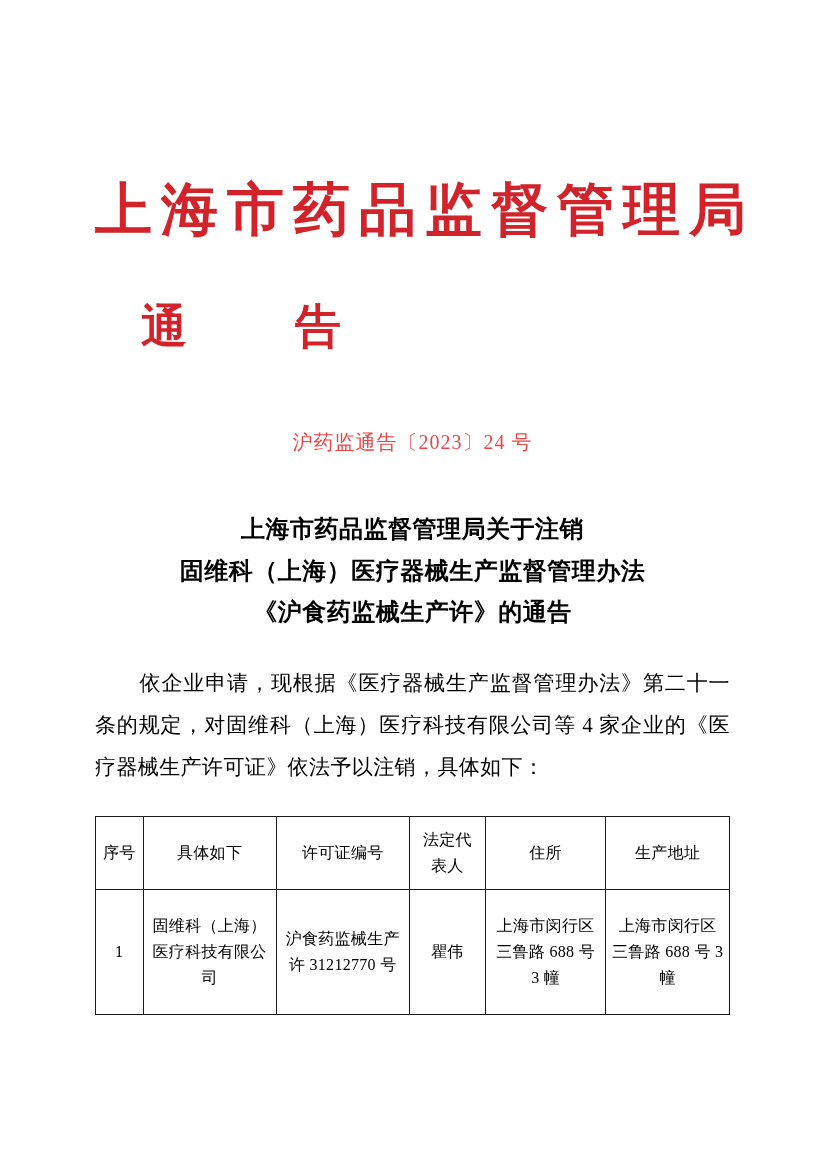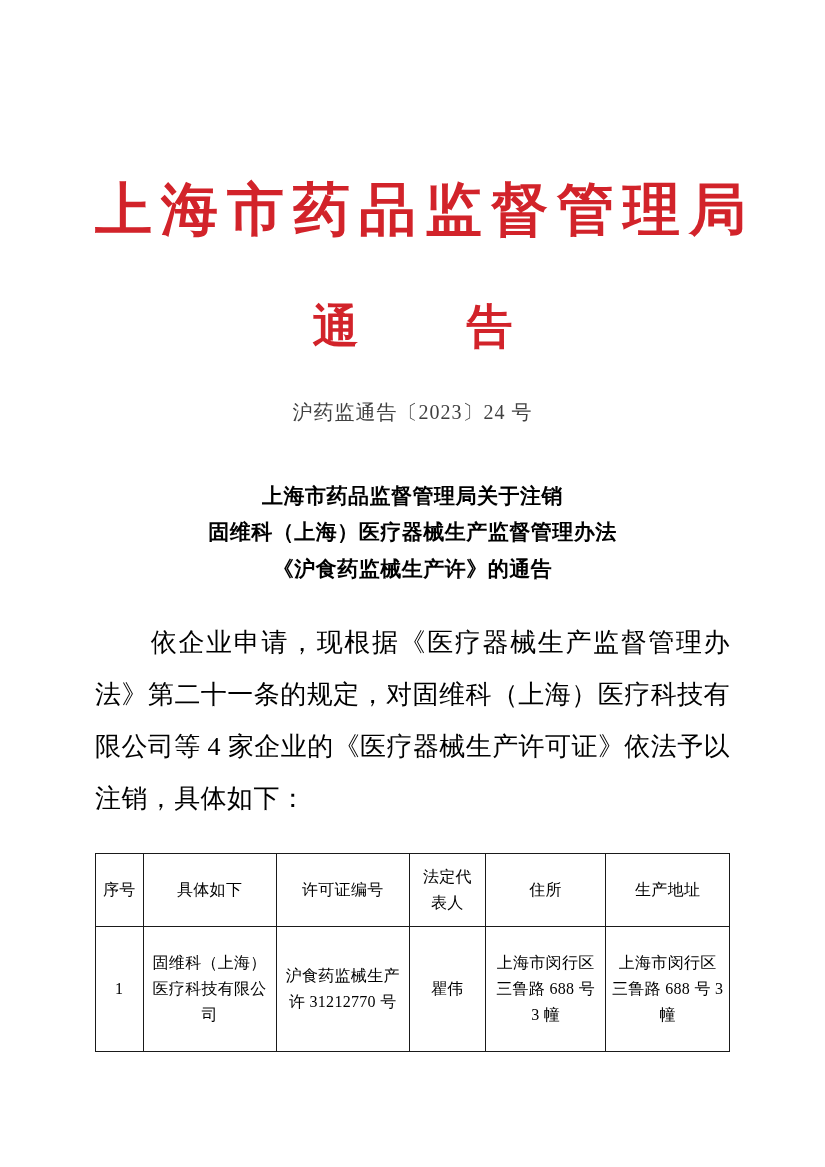--- a/index.html
+++ b/index.html
@@ -27,51 +27,50 @@
     color: #d2232a;
     font-family: "DejaVu Serif", serif;
     font-weight: bold;
     font-size: 57px;
     letter-spacing: 9px;
     margin-top: 178px;
     line-height: 1.1;
     white-space: nowrap;
   }
   .doc-type {
-    text-align: center;
     color: #d2232a;
     font-family: "DejaVu Serif", serif;
     font-weight: bold;
     font-size: 46px;
     letter-spacing: 46px;
     margin-top: 60px;
     padding-left: 46px;
     line-height: 1.1;
   }
   .doc-number {
     text-align: center;
-    color: #404040;
+    color: #ef4444;
     font-size: 20px;
     letter-spacing: 1px;
-    margin-top: 48px;
+    margin-top: 78px;
   }
   .title-block {
     margin-top: 52px;
     text-align: center;
   }
   .title-line {
     font-family: "DejaVu Serif", serif;
     font-weight: bold;
-    font-size: 21px;
+    font-size: 24px;
     line-height: 1.72;
     letter-spacing: 0.5px;
   }
   .body-text {
     margin-top: 30px;
-    font-size: 26px;
+    font-size: 21px;
     line-height: 2.0;
     text-align: justify;
     letter-spacing: 0.4px;
   }
   .body-text .indent {
     display: inline-block;
     width: 2.1em;
   }
   table.reg-table {
     margin-top: 28px;

